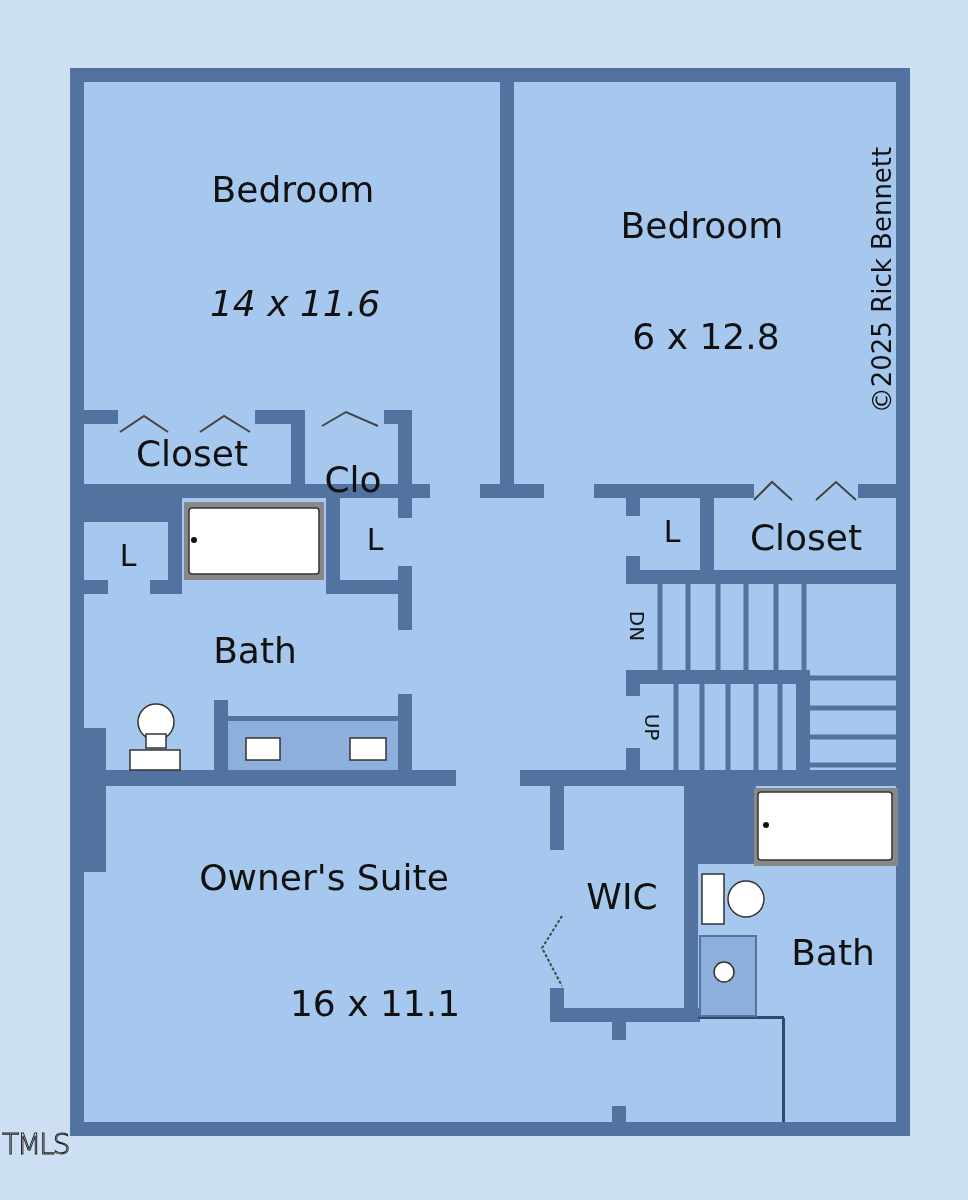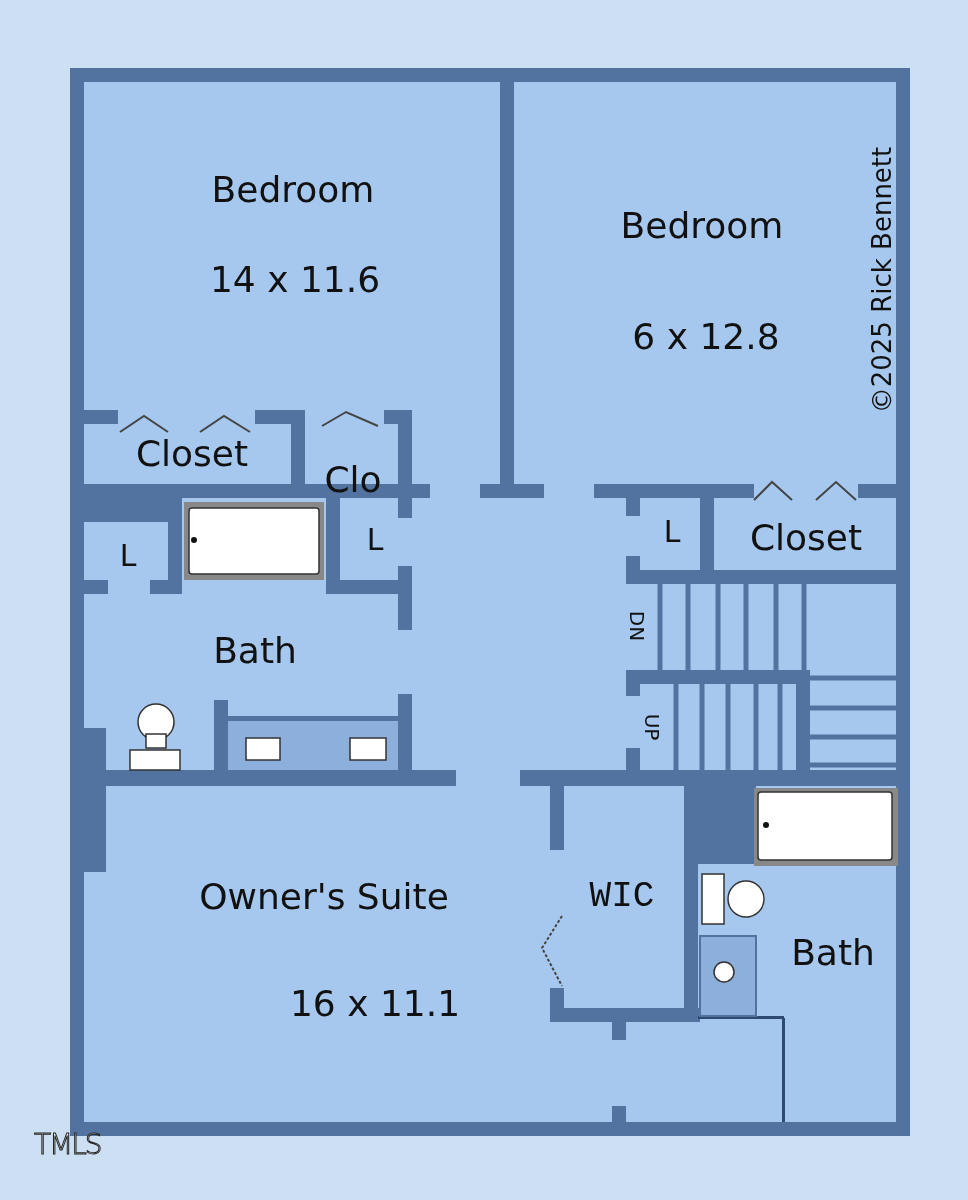--- a/index.html
+++ b/index.html
@@ -32,21 +32,20 @@
     .rot90 { transform: translate(-50%, -50%) rotate(90deg); }
     .rotm90 { transform: translate(-50%, -50%) rotate(-90deg); }
     .copyright { font-size: 26px; }
     .watermark {
       position: absolute; left: 2px; top: 1128px;
       font-family: "DejaVu Sans", sans-serif;
       font-size: 28px; letter-spacing: -2px;
       color: #ffffff;
       -webkit-text-stroke: 1px #222;
       font-weight: 300;
-      margin-left: 32px;
     }
   </style>
 </head>
 <body>
 
 <svg id="plan" viewBox="0 0 968 1200" xmlns="http://www.w3.org/2000/svg">
 
   <rect class="floor" x="84" y="82" width="812" height="1040"></rect>
 
   <g>
@@ -168,39 +167,39 @@
     <circle class="fixture" cx="746" cy="899" r="18"></circle>
   </g>
   <g>
     <rect class="floor-dark" x="700" y="936" width="56" height="80"></rect>
     <rect x="700" y="936" width="56" height="80" fill="none" stroke="#52729f" stroke-width="2"></rect>
     <circle class="fixture" cx="724" cy="972" r="10"></circle>
   </g>
 </svg>
 
 <div class="lbl" style="left:293px; top:190px;">Bedroom</div>
-<div class="lbl" style="left:295px; top:280px;">14 x 11.6</div>
+<div class="lbl" style="left:295px; top:304px;font-style:italic;">14 x 11.6</div>
 
 <div class="lbl" style="left:702px; top:226px;">Bedroom</div>
 <div class="lbl" style="left:706px; top:337px;">6 x 12.8</div>
 
 <div class="lbl copyright rotm90" style="left:882px; top:280px;">©2025 Rick Bennett</div>
 
 <div class="lbl" style="left:192px; top:454px;">Closet</div>
 <div class="lbl" style="left:353px; top:480px;">Clo</div>
 
 <div class="lbl small" style="left:128px; top:556px;">L</div>
 <div class="lbl small" style="left:375px; top:540px;">L</div>
 <div class="lbl" style="left:255px; top:651px;">Bath</div>
 
 <div class="lbl small" style="left:672px; top:532px;">L</div>
 <div class="lbl" style="left:806px; top:538px;">Closet</div>
 
 <div class="lbl stair-lbl rot90" style="left:637px; top:626px;">DN</div>
 <div class="lbl stair-lbl rot90" style="left:652px; top:727px;">UP</div>
 
-<div class="lbl" style="left:324px; top:897px;">Owner's Suite</div>
+<div class="lbl" style="left:324px; top:878px;">Owner's Suite</div>
 <div class="lbl" style="left:331px; top:1004px;margin-left:44px;">16 x 11.1</div>
 
-<div class="lbl" style="left:622px; top:897px;font-family:Liberation Mono, monospace;">WIC</div>
+<div class="lbl" style="left:622px; top:897px;">WIC</div>
 <div class="lbl" style="left:833px; top:953px;">Bath</div>
 
 <div class="watermark">TMLS</div>
 
 </body></html>

